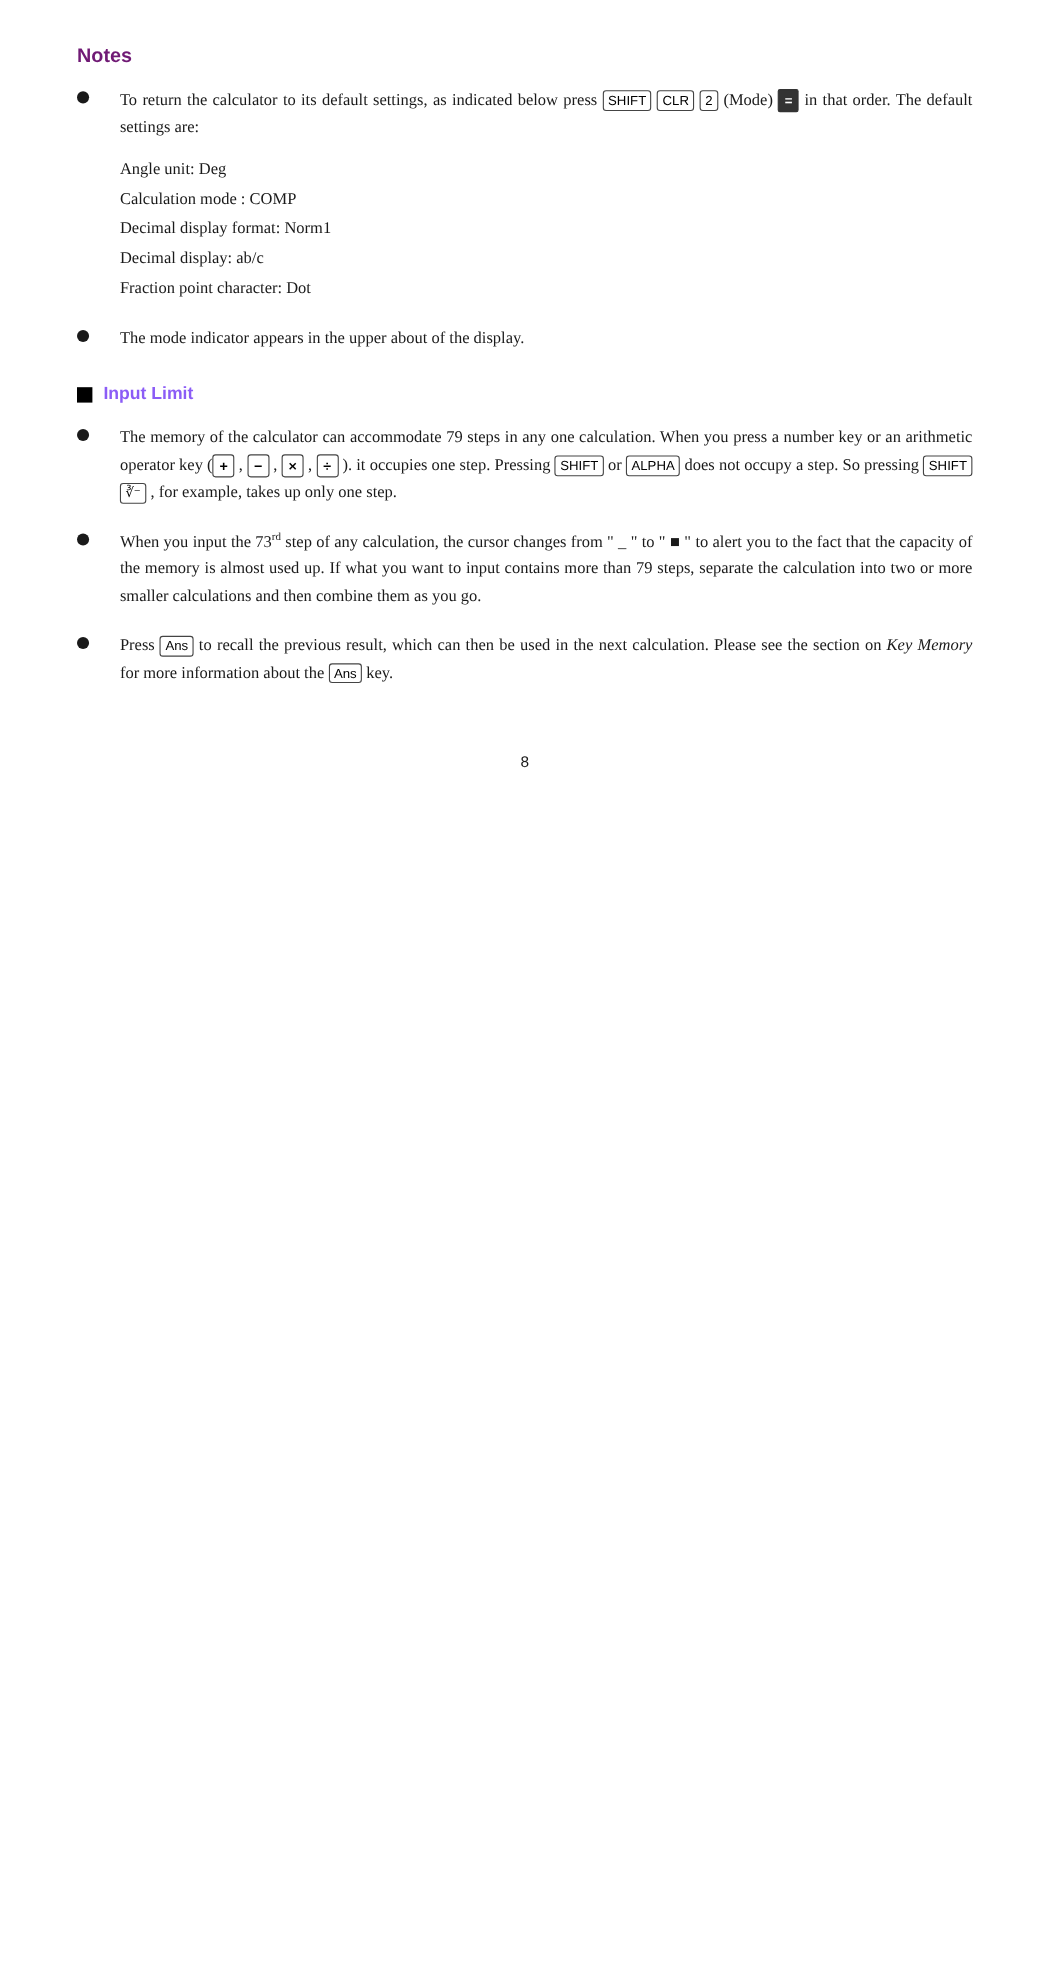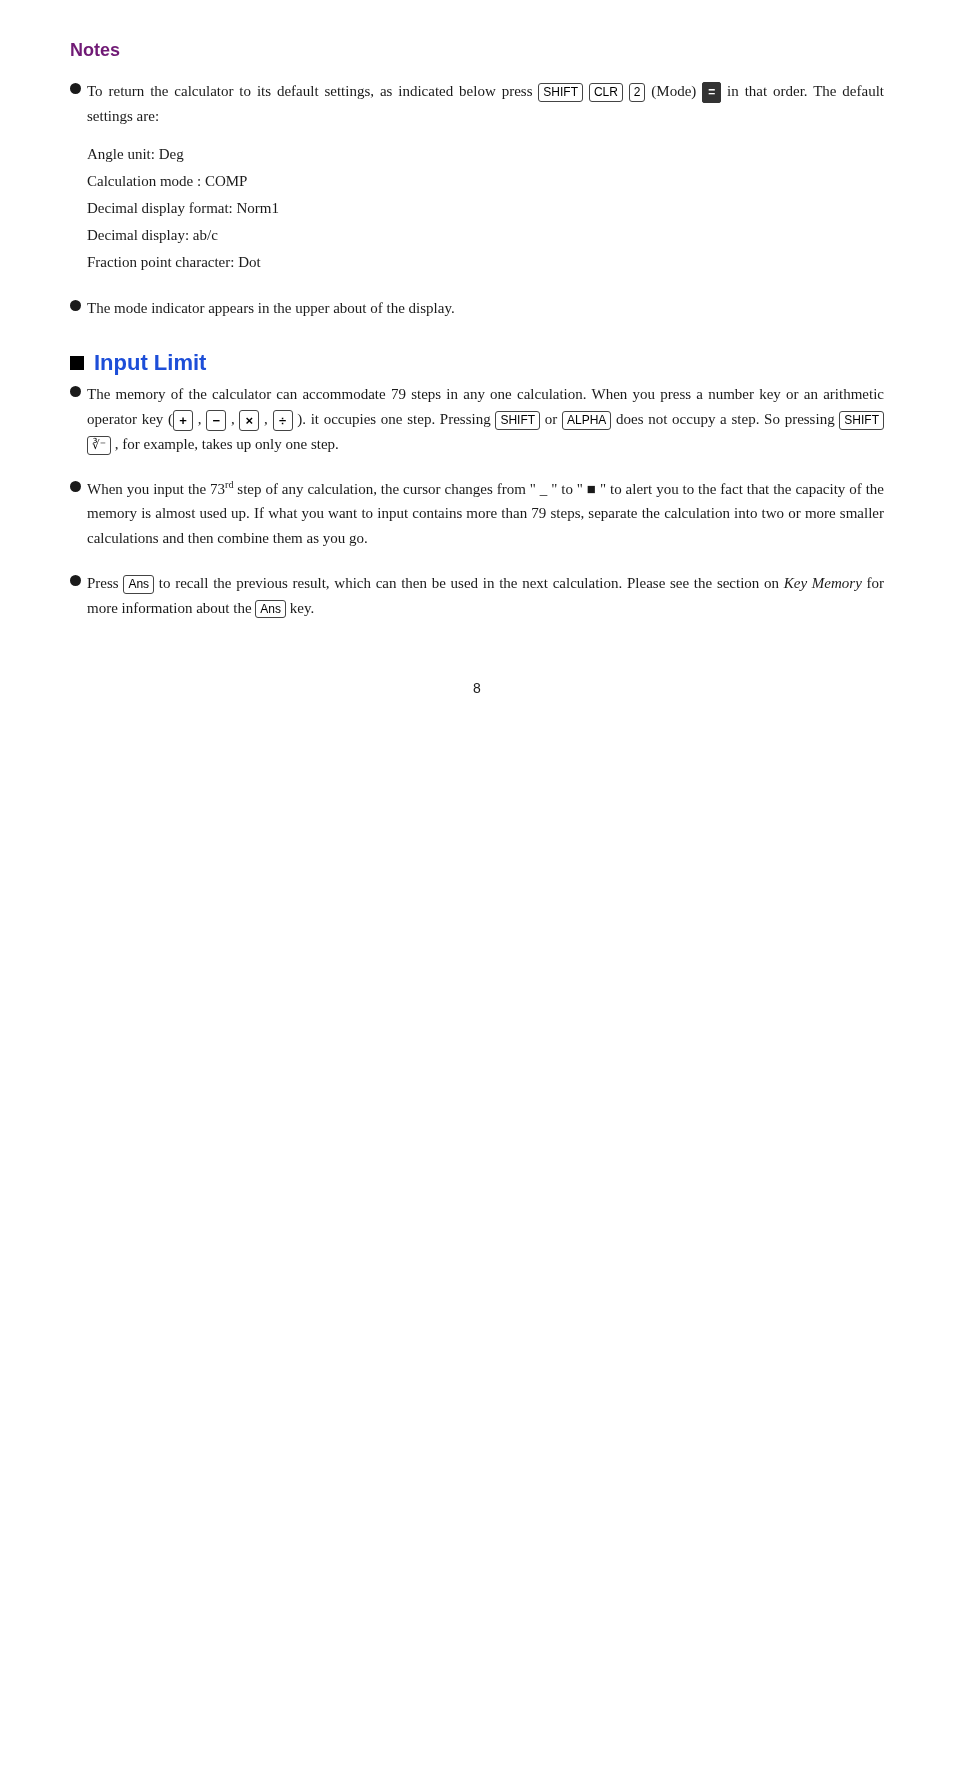--- a/index.html
+++ b/index.html
@@ -31,39 +31,39 @@
       margin-bottom: 18px;
       color: #701a75;
     }
 
     .section-heading-with-square {
       display: flex;
       align-items: center;
       gap: 10px;
       font-family: Arial, Helvetica, sans-serif;
       font-weight: bold;
-      font-size: 22px;
-      margin-bottom: 6px;
+      font-size: 16px;
+      margin-bottom: 18px;
       margin-top: 30px;
-      color: #1d4ed8;
+      color: #8b5cf6;
     }
 
     .black-square {
       display: inline-block;
       width: 14px;
       height: 14px;
       background: #000;
       flex-shrink: 0;
     }
 
     
     .bullet-item {
       display: flex;
       align-items: flex-start;
-      gap: 6px;
+      gap: 28px;
       margin-bottom: 20px;
     }
 
     .bullet-circle {
       display: inline-block;
       width: 11px;
       height: 11px;
       background: #1a1a1a;
       border-radius: 50%;
       flex-shrink: 0;

